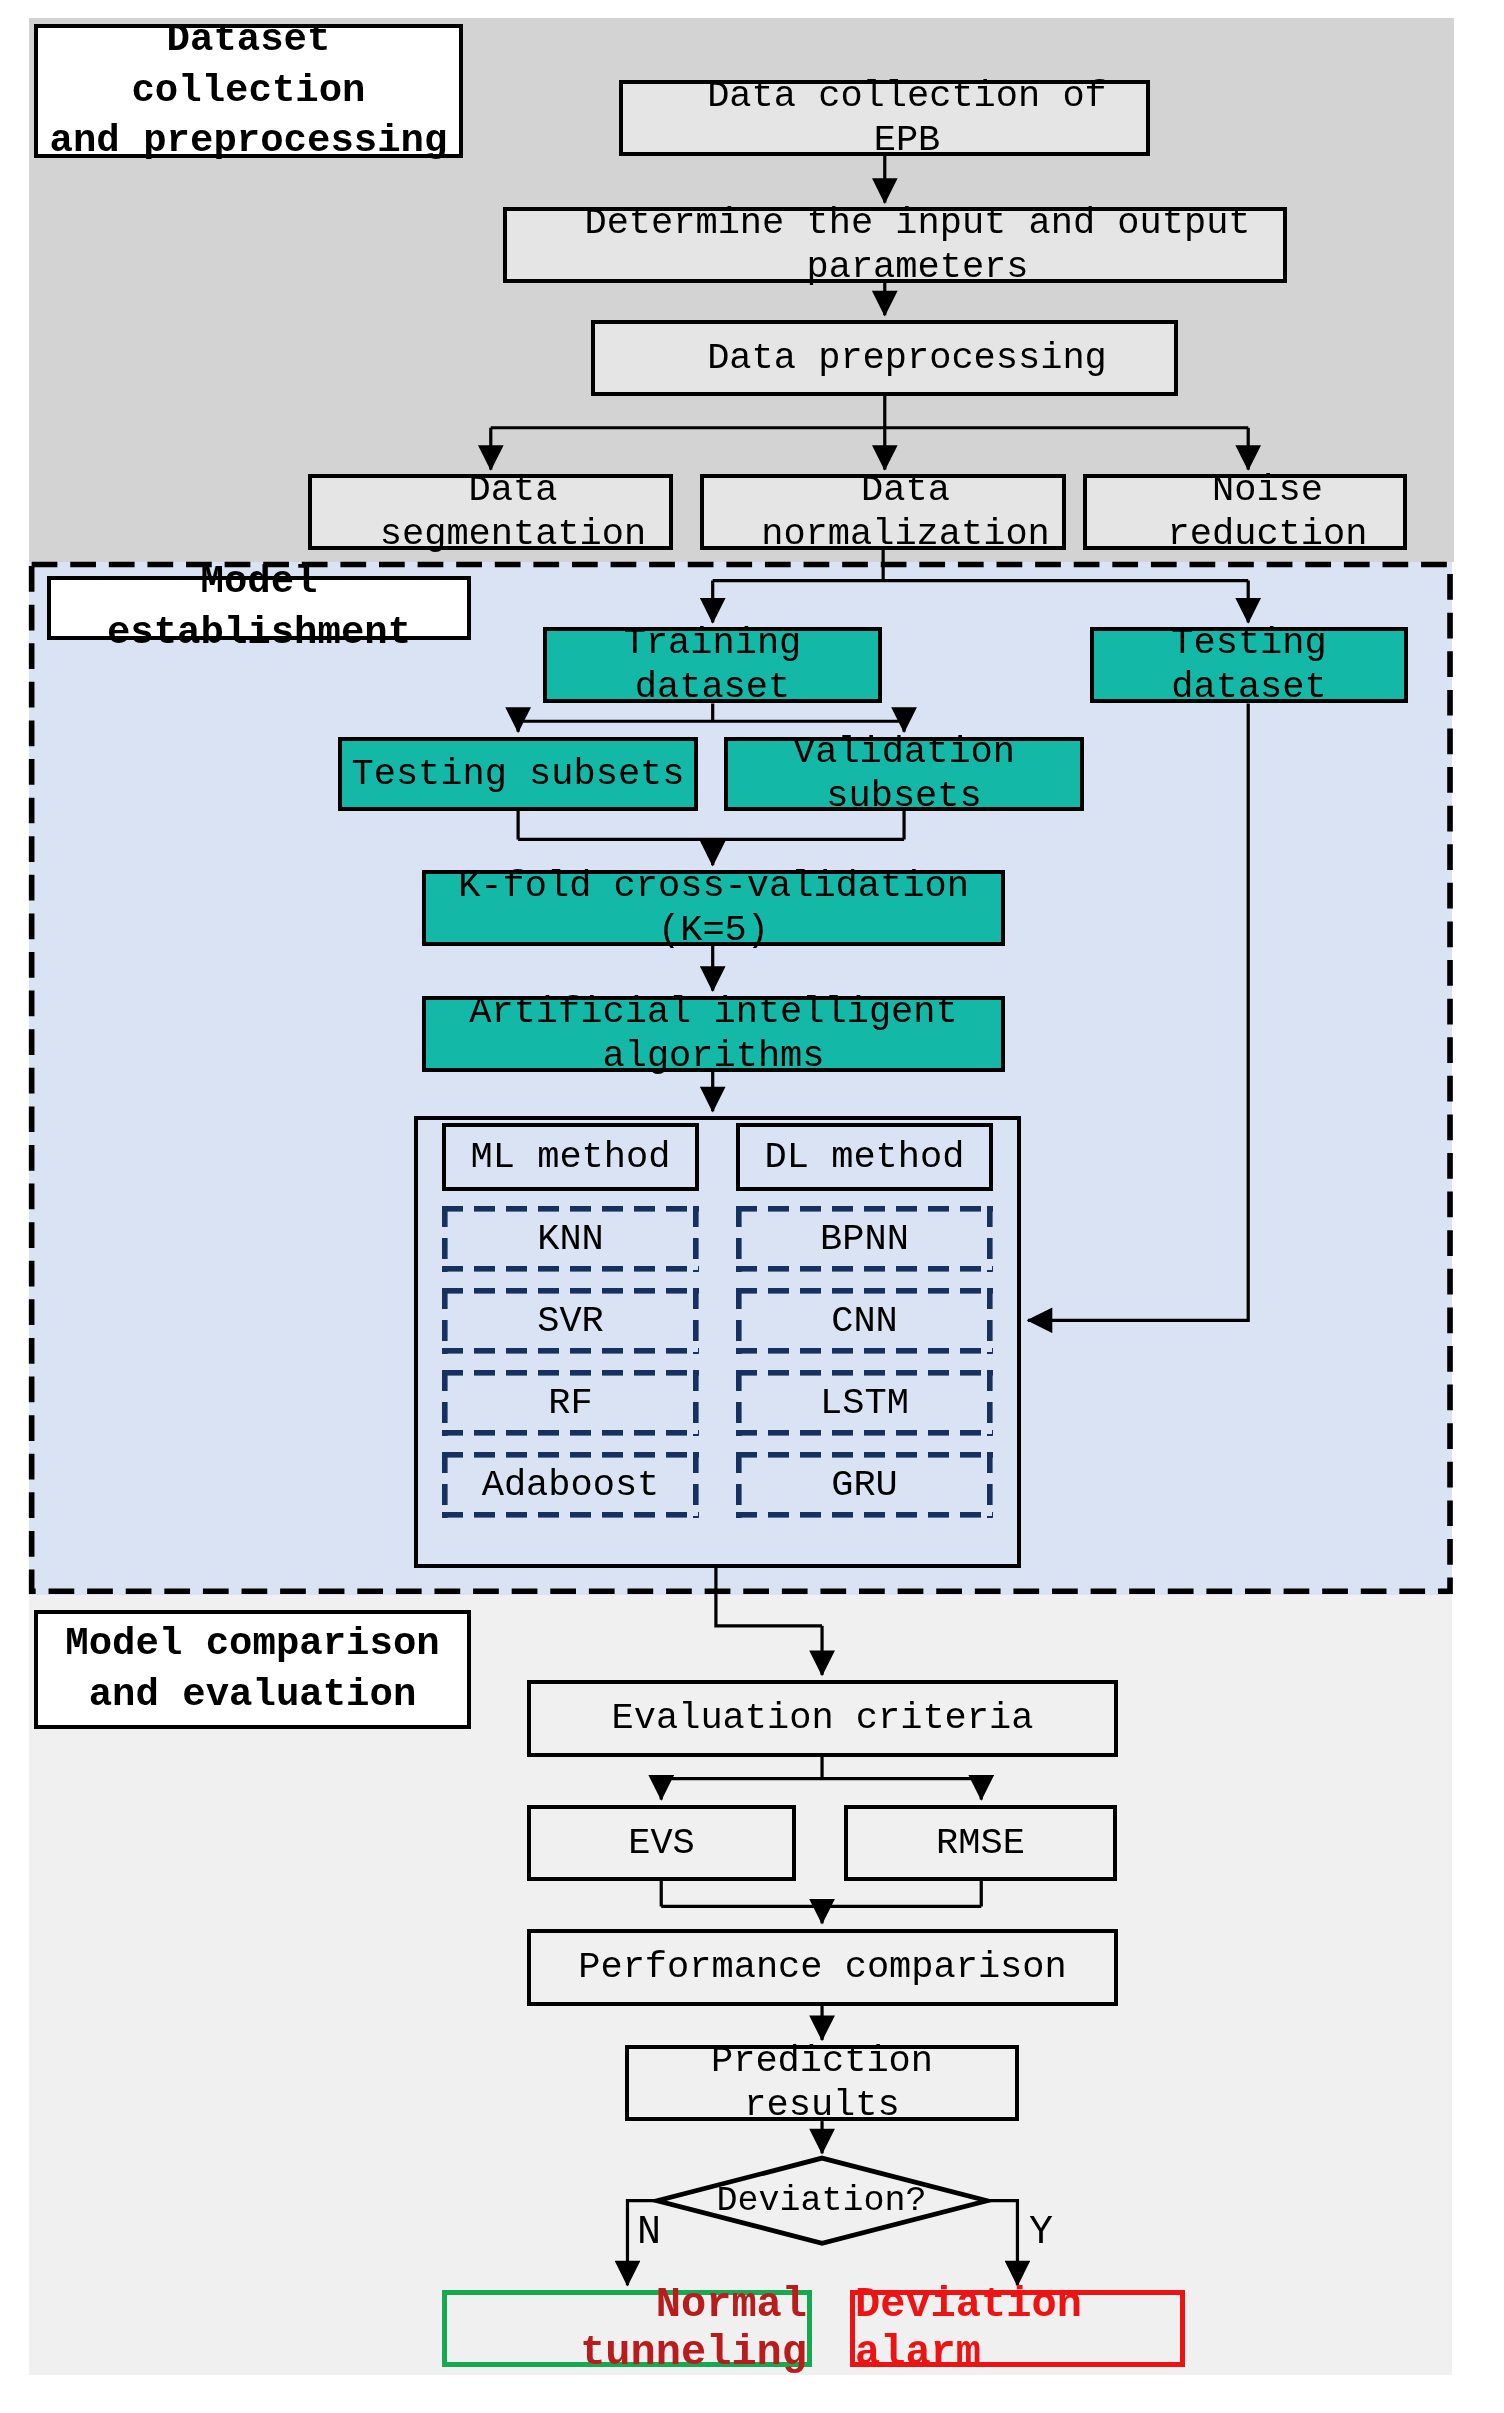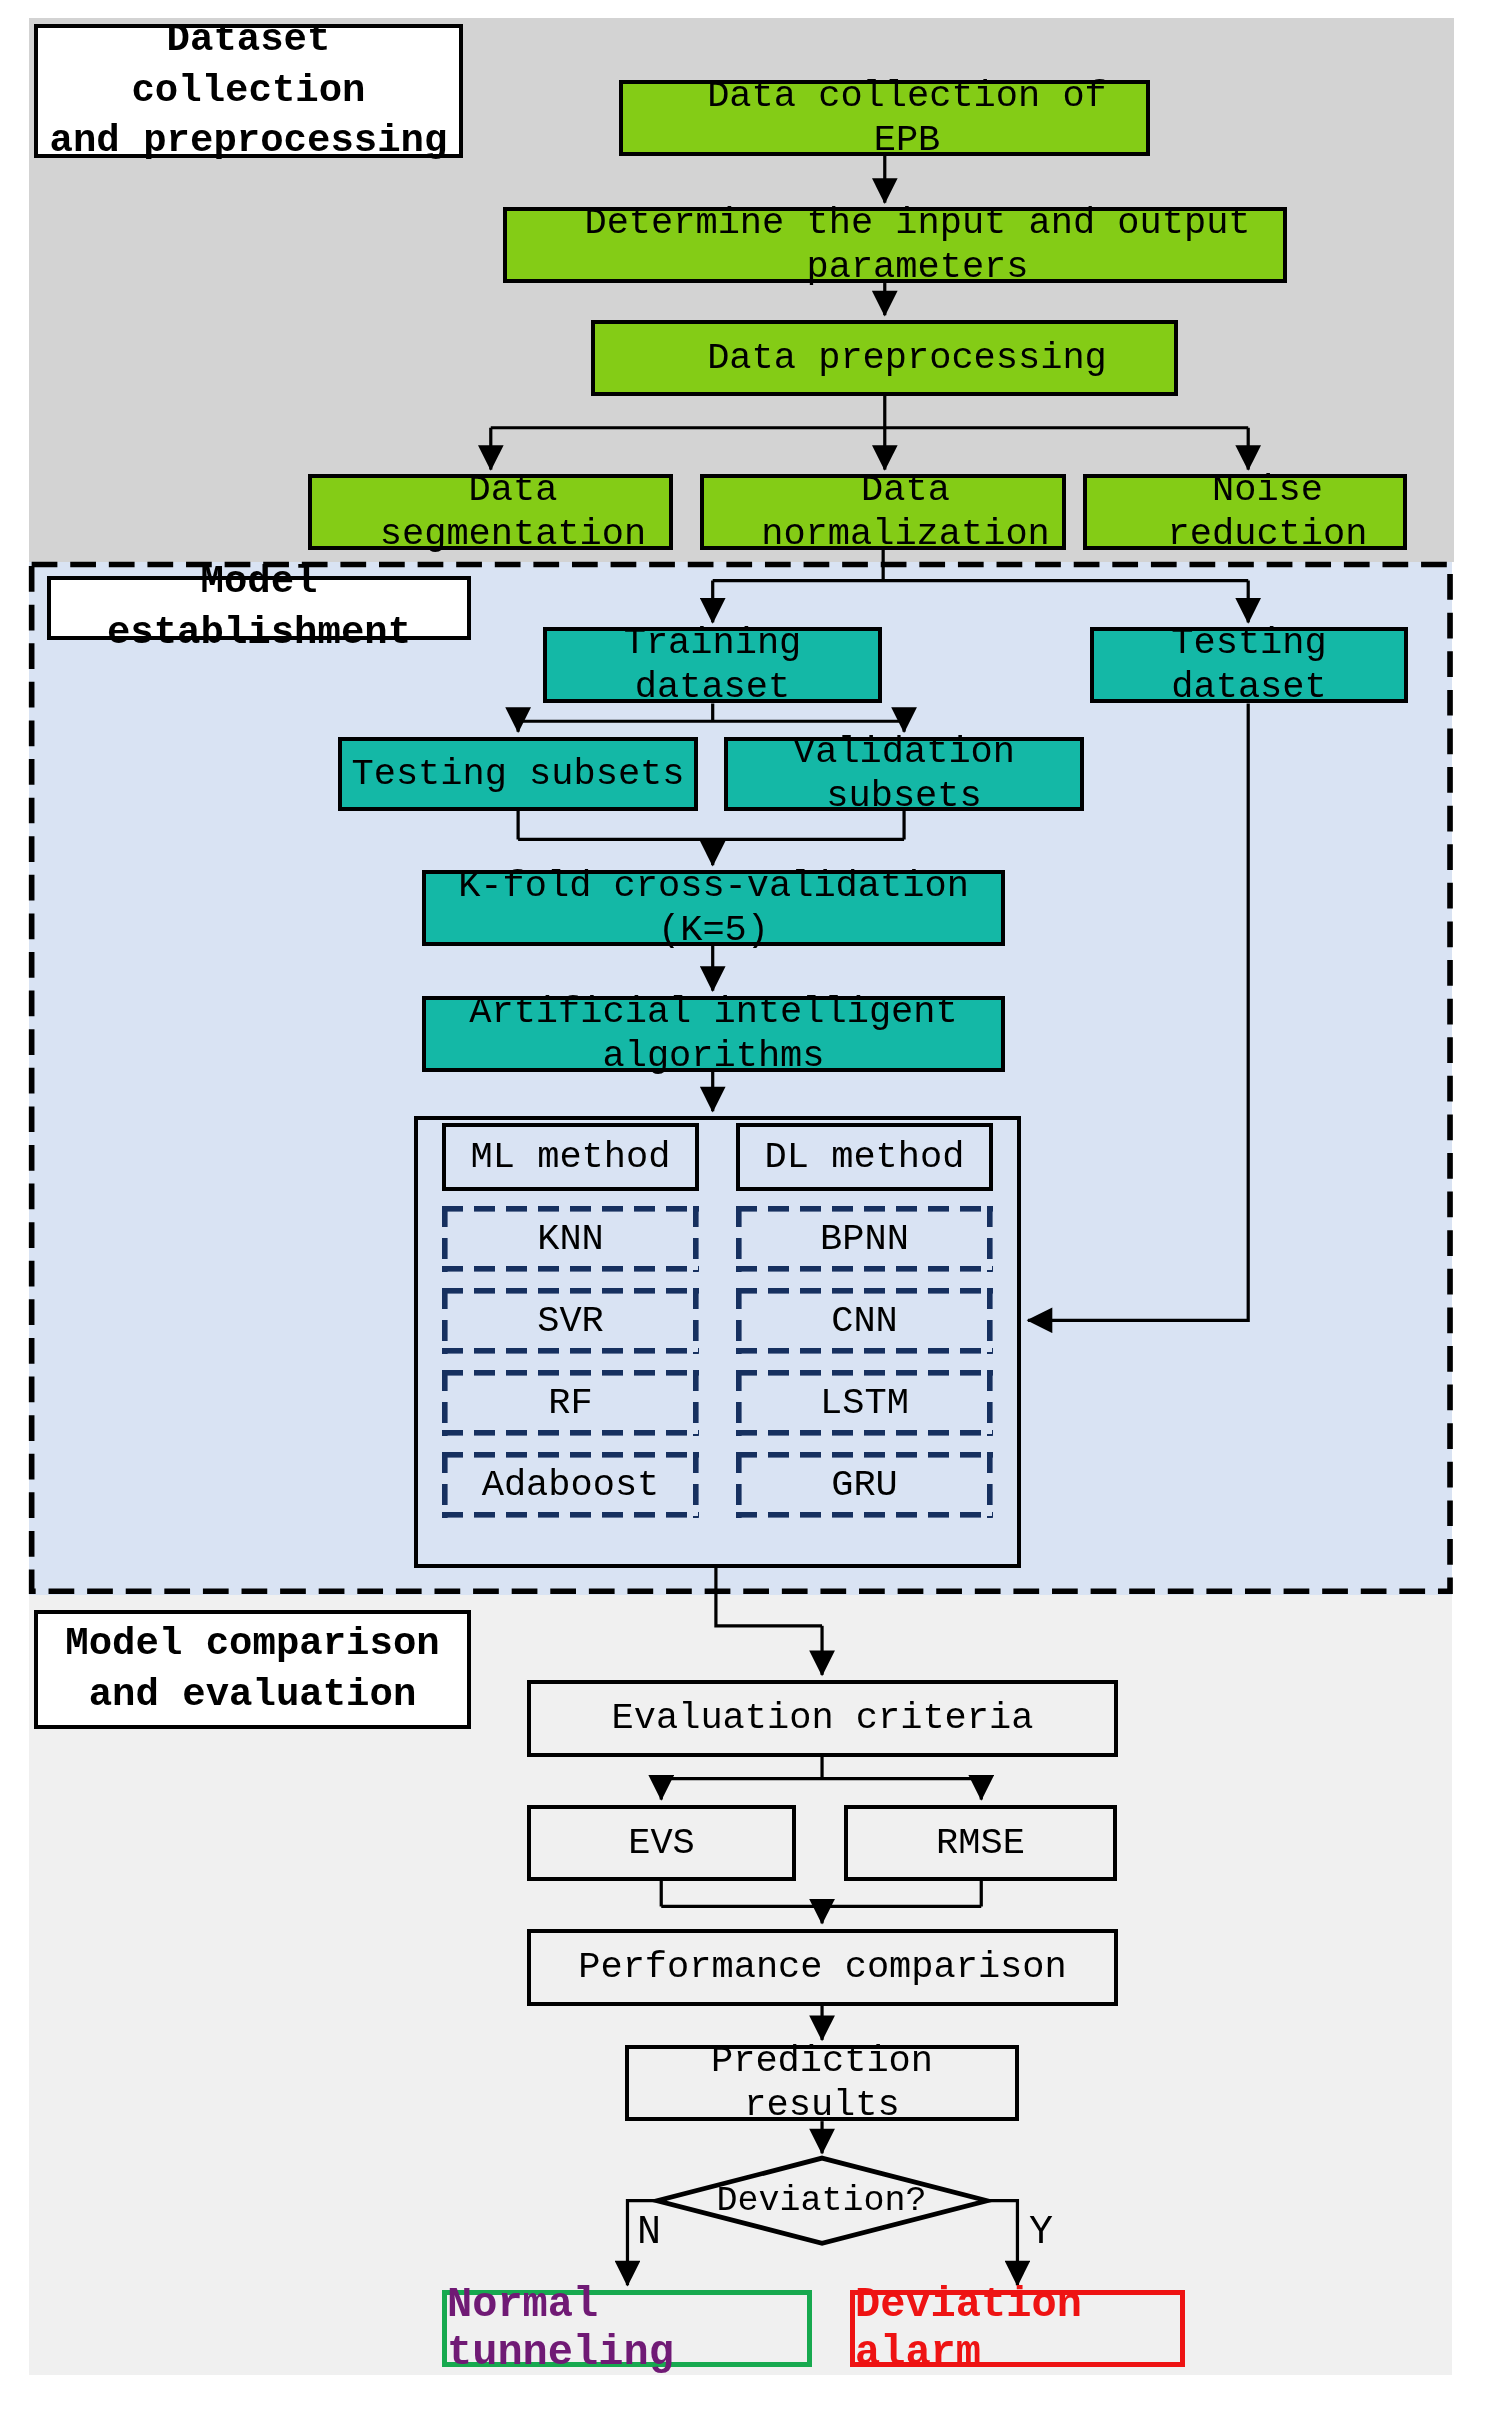--- a/index.html
+++ b/index.html
@@ -12,21 +12,21 @@
   }
   .bg{position:absolute;}
   .flowbox{
     position:absolute;
     border:4px solid #000;
     display:flex;align-items:center;justify-content:center;
     text-align:center;
     font-size:37px;line-height:1.2;
     box-sizing:border-box;
   }
-  .graybox{background:#84cc16;padding-left:45px;}
+  .graybox{background:#e5e5e5;padding-left:45px;}
   .bluebox{background:#14b8a6;}
   .lightbox{background:#f0f0f0;}
   .whitelabel{
     position:absolute;
     background:#ffffff;
     border:4.8px solid #000;
     display:flex;flex-direction:column;align-items:center;justify-content:center;
     text-align:center;
     font-size:39px;font-weight:bold;line-height:1.3;
     box-sizing:border-box;
@@ -186,17 +186,17 @@
   <div class="flowbox lightbox" style="left:527px;top:1680px;width:591px;height:77px;">Evaluation criteria</div>
   <div class="flowbox lightbox" style="left:527px;top:1805px;width:269px;height:76px;">EVS</div>
   <div class="flowbox lightbox" style="left:844px;top:1805px;width:273px;height:76px;">RMSE</div>
   <div class="flowbox lightbox" style="left:527px;top:1929px;width:591px;height:77px;">Performance comparison</div>
   <div class="flowbox lightbox" style="left:625px;top:2045px;width:394px;height:76px;">Prediction results</div>
 
   <div class="diamond-text" style="left:689px;top:2163px;width:265px;height:76px;">Deviation?</div>
   <div class="branchlabel" style="left:637px;top:2210px;">N</div>
   <div class="branchlabel" style="left:1029px;top:2210px;">Y</div>
 
-  <div class="outcome" style="left:442px;top:2290px;width:370px;height:77px;border:5.6px solid #17a94f;color:#701a75;">Normal tunneling</div>
+  <div class="outcome" style="left:442px;top:2290px;width:370px;height:77px;border:5.6px solid #17a94f;color:#b91c1c;text-align:right;">Normal tunneling</div>
   <div class="outcome" style="left:850px;top:2290px;width:335px;height:77px;border:5.6px solid #ee1313;color:#ee1313;">Deviation alarm</div>
 
 </div>
 
 
 </body></html>

